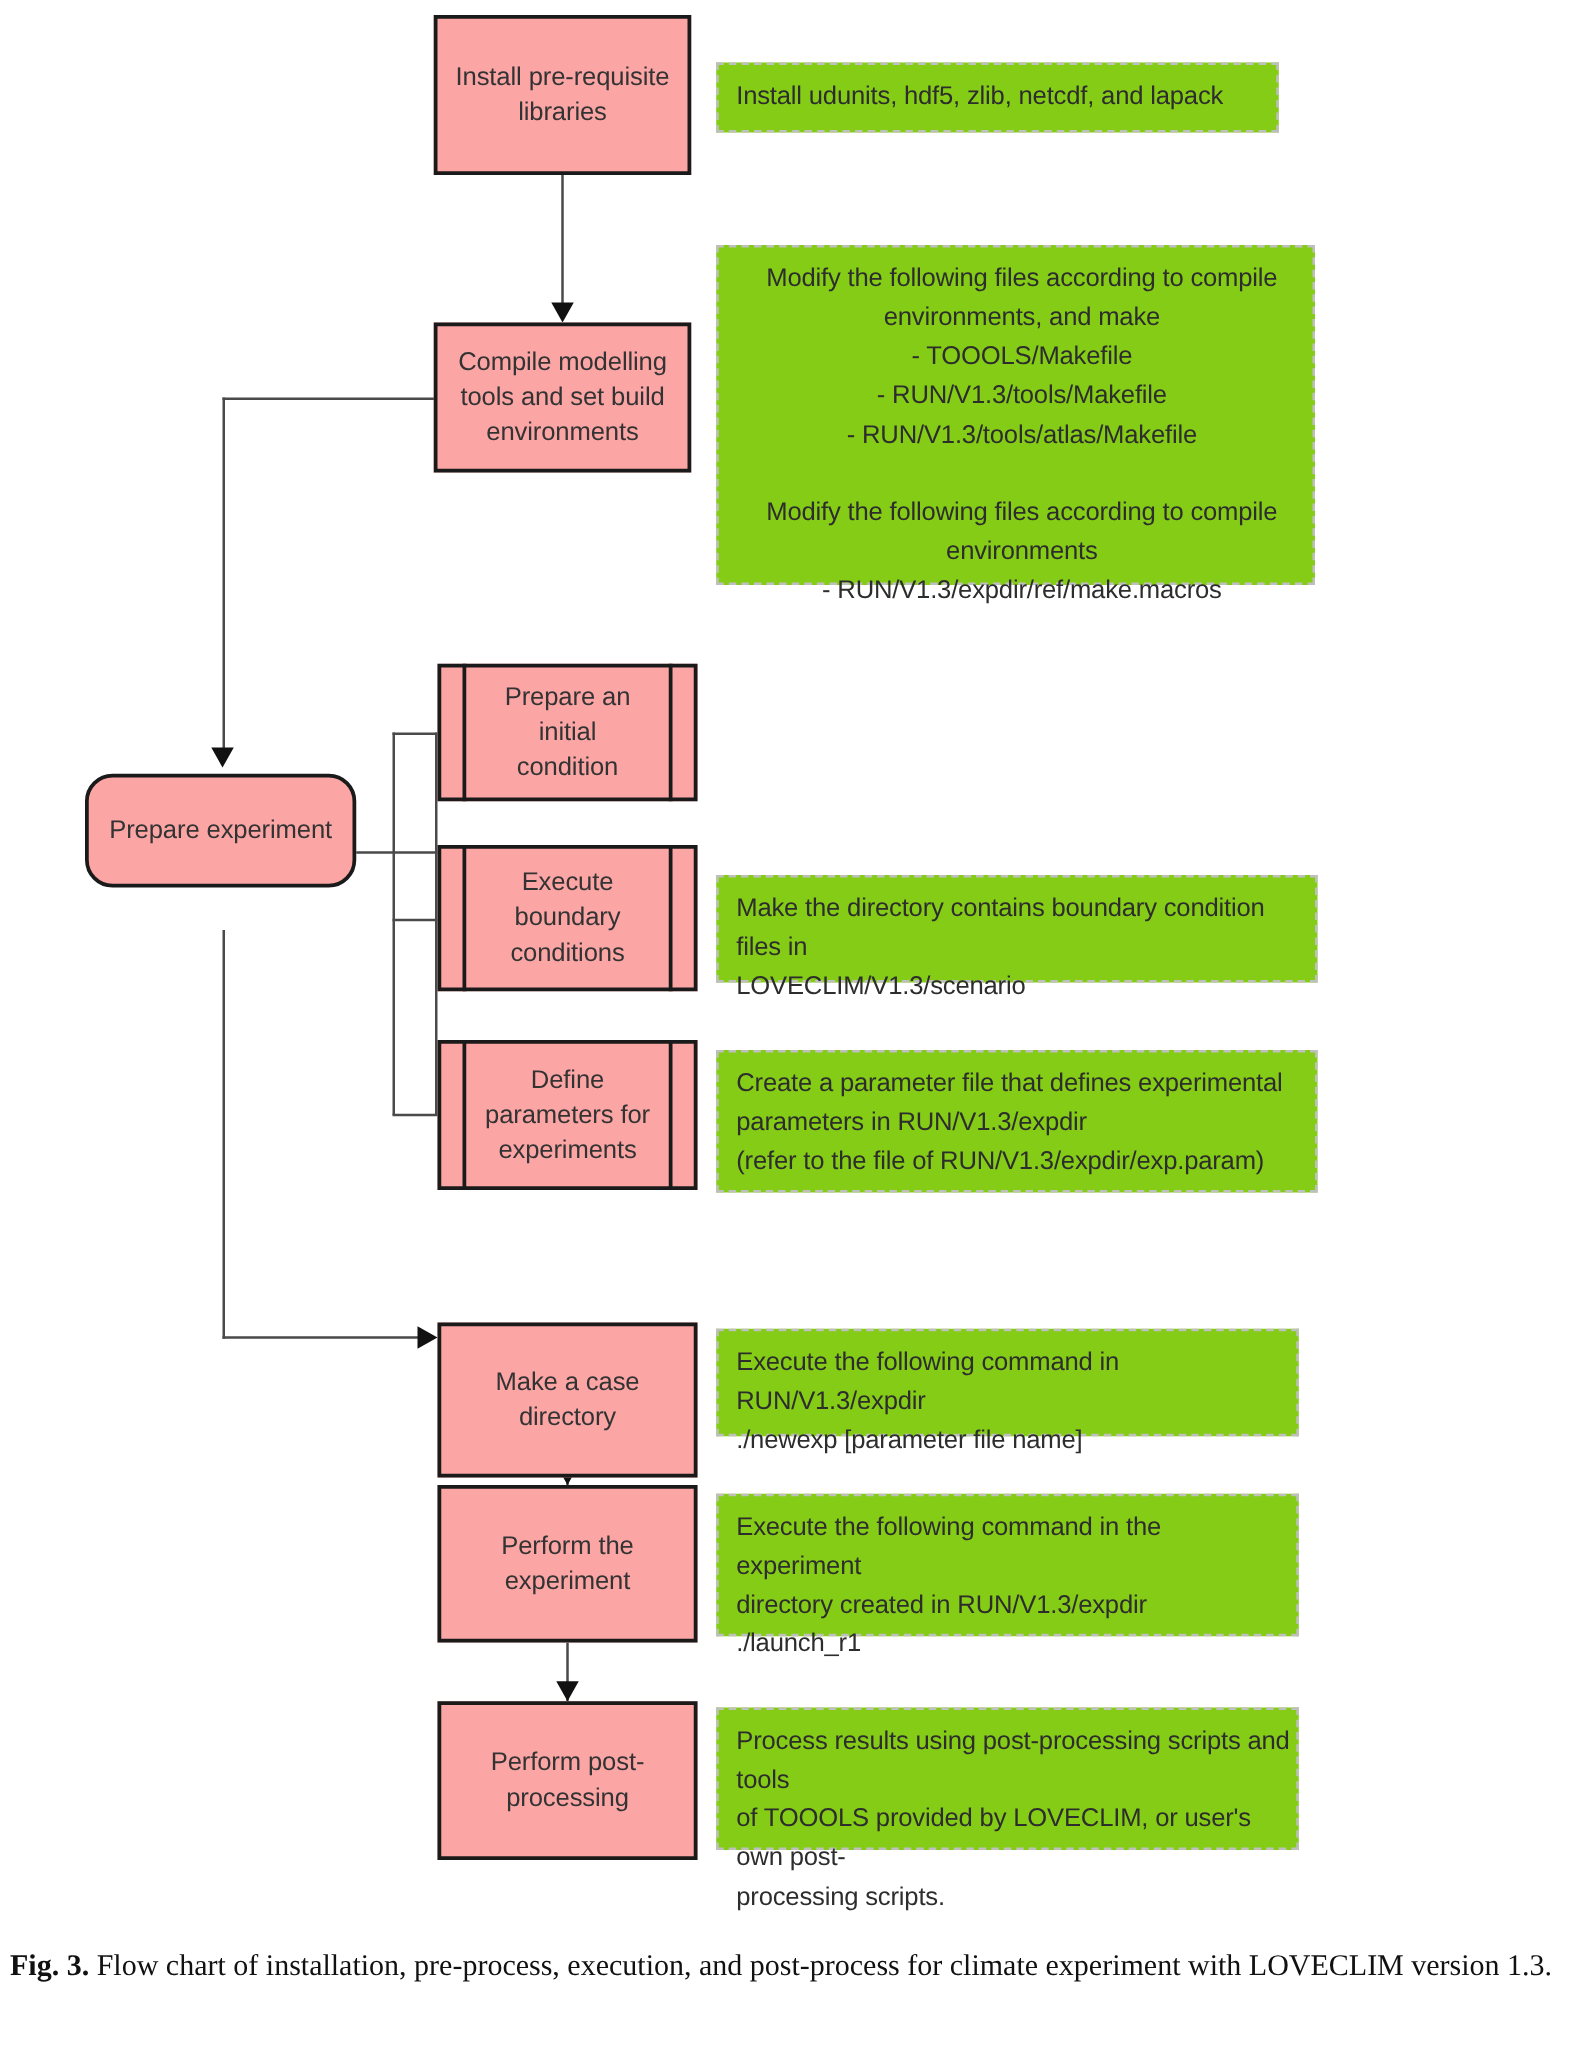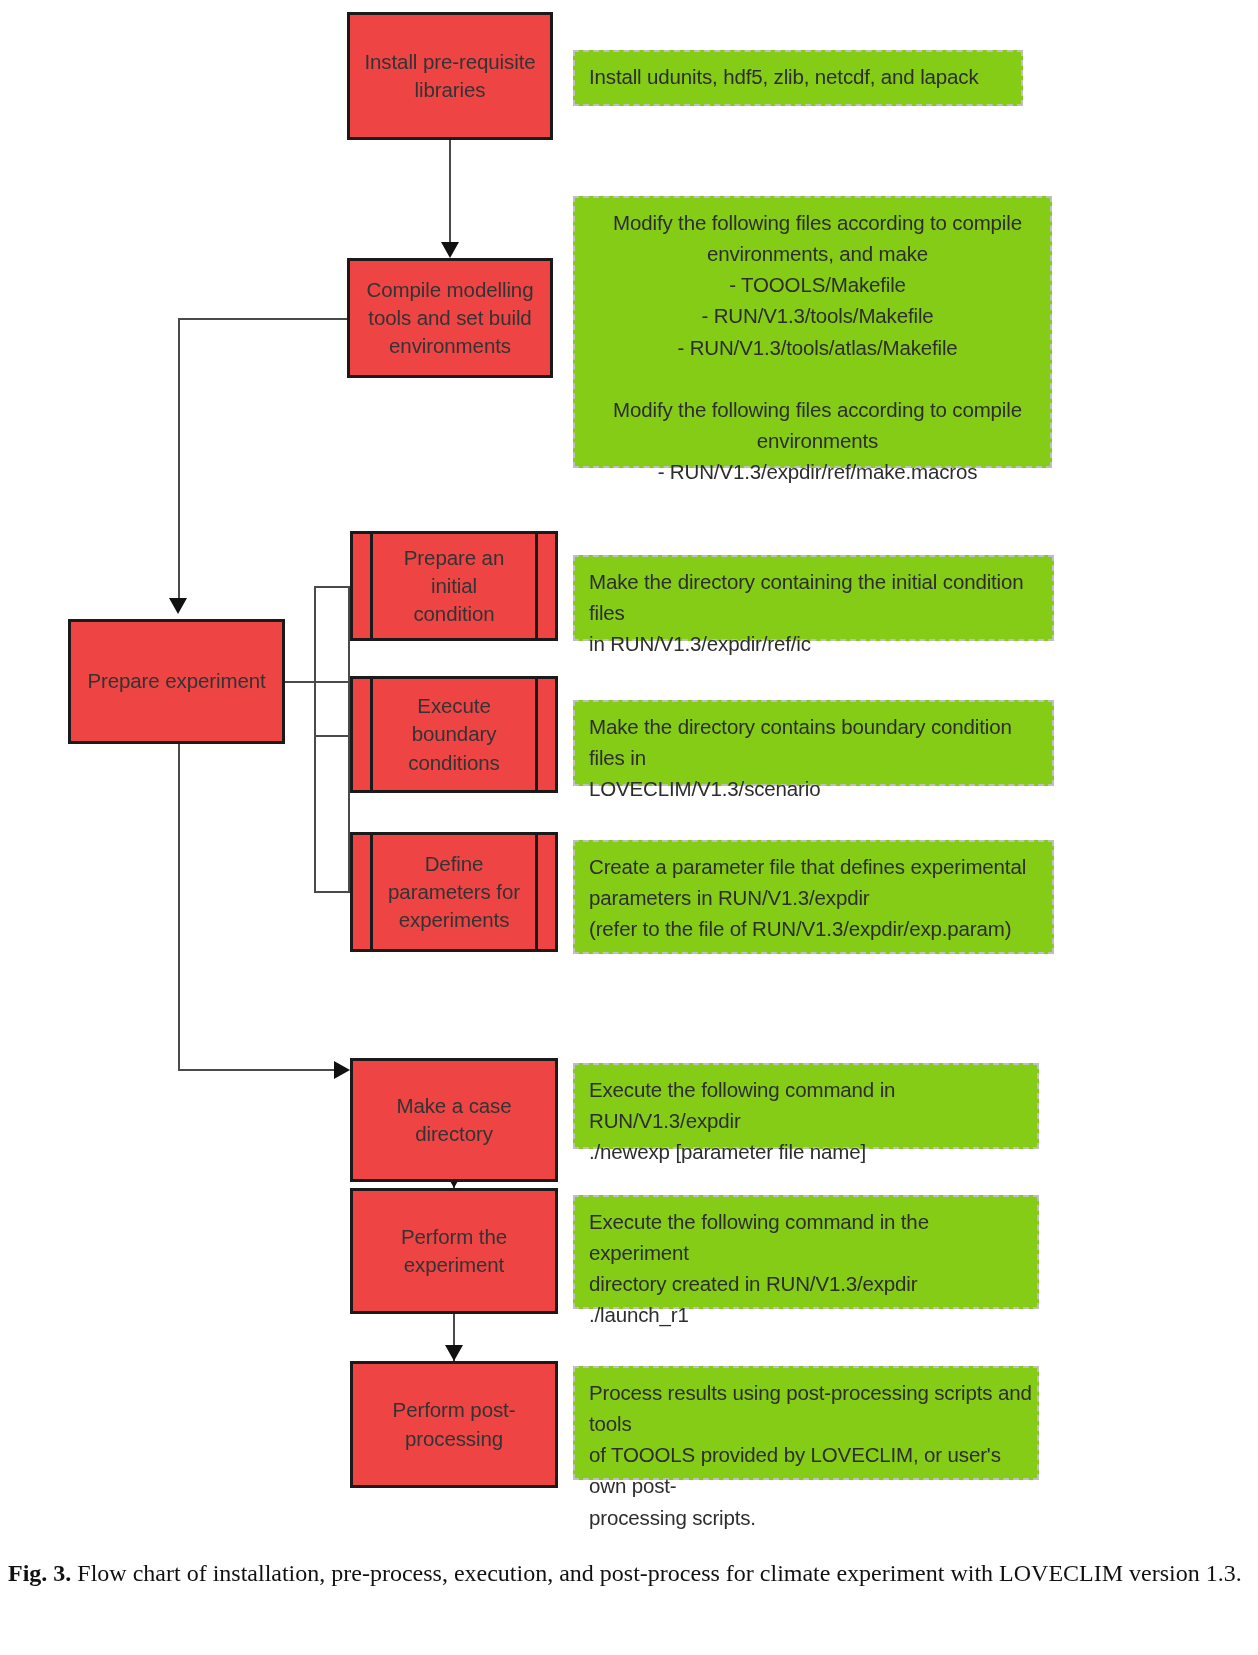--- a/index.html
+++ b/index.html
@@ -18,21 +18,21 @@
   #canvas {
     position: absolute;
     left: 0; top: 0;
     width: 1258px; height: 1655px;
   }
 
   
   .node {
     position: absolute;
     border: 3px solid #1a1a1a;
-    background: #ef4444;
+    background: #fca5a5;
     display: flex;
     align-items: center;
     justify-content: center;
     text-align: center;
     font-size: 20.5px;
     line-height: 1.38;
     color: #333333;
     letter-spacing: -0.1px;
     z-index: 5;
   }
@@ -114,21 +114,21 @@
     <span class="lbl">Install pre-requisite
 libraries</span>
   </div>
 
   <div class="node" style="left:347px; top:258px; width:206px; height:120px;">
     <span class="lbl">Compile modelling
 tools and set build
 environments</span>
   </div>
 
-  <div class="node" style="left:68px; top:619px; width:217px; height:125px;">
+  <div class="node" style="left:68px; top:619px; width:217px; height:91px;border-radius:22px;">
     <span class="lbl">Prepare experiment</span>
   </div>
 
   <div class="node proc" style="left:350px; top:531px; width:208px; height:110px;">
     <span class="lbl">Prepare an
 initial
 condition</span>
   </div>
 
   <div class="node proc" style="left:350px; top:676px; width:208px; height:117px;">
@@ -163,22 +163,20 @@
   <div class="note" style="left:573px; top:196px; width:479px; height:272px;text-align:center;">Modify the following files according to compile
 environments, and make
 - TOOOLS/Makefile
 - RUN/V1.3/tools/Makefile
 - RUN/V1.3/tools/atlas/Makefile
 
 Modify the following files according to compile
 environments
 - RUN/V1.3/expdir/ref/make.macros</div>
 
-  <div class="note" style="left:573px; top:555px; width:481px; height:86px;">Make the directory containing the initial condition files
-in RUN/V1.3/expdir/ref/ic</div>
 
   <div class="note" style="left:573px; top:700px; width:481px; height:86px;">Make the directory contains boundary condition files in
 LOVECLIM/V1.3/scenario</div>
 
   <div class="note" style="left:573px; top:840px; width:481px; height:114px;">Create a parameter file that defines experimental
 parameters in RUN/V1.3/expdir
 (refer to the file of RUN/V1.3/expdir/exp.param)</div>
 
   <div class="note" style="left:573px; top:1063px; width:466px; height:86px;">Execute the following command in RUN/V1.3/expdir
 ./newexp  [parameter file name]</div>

